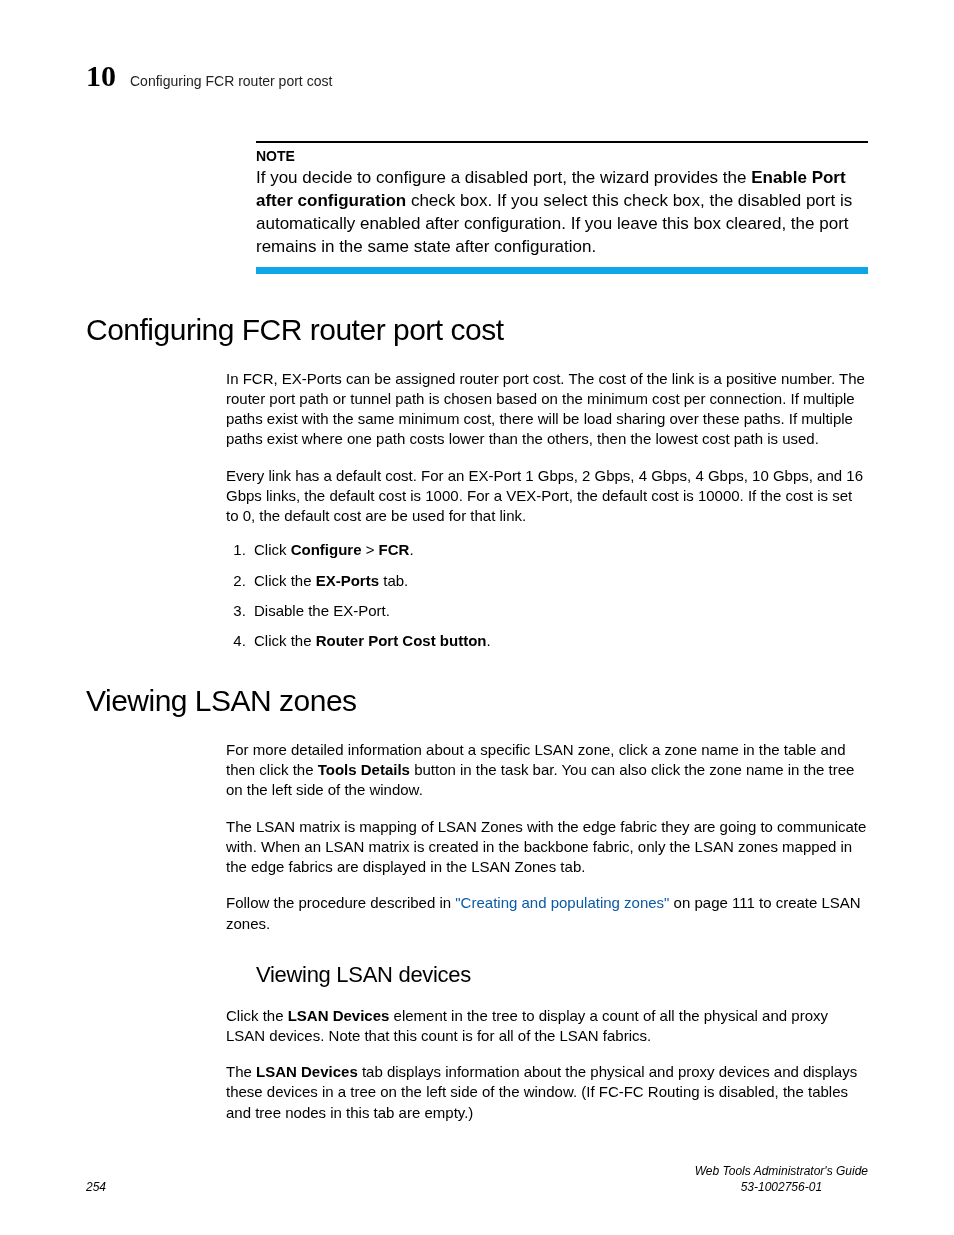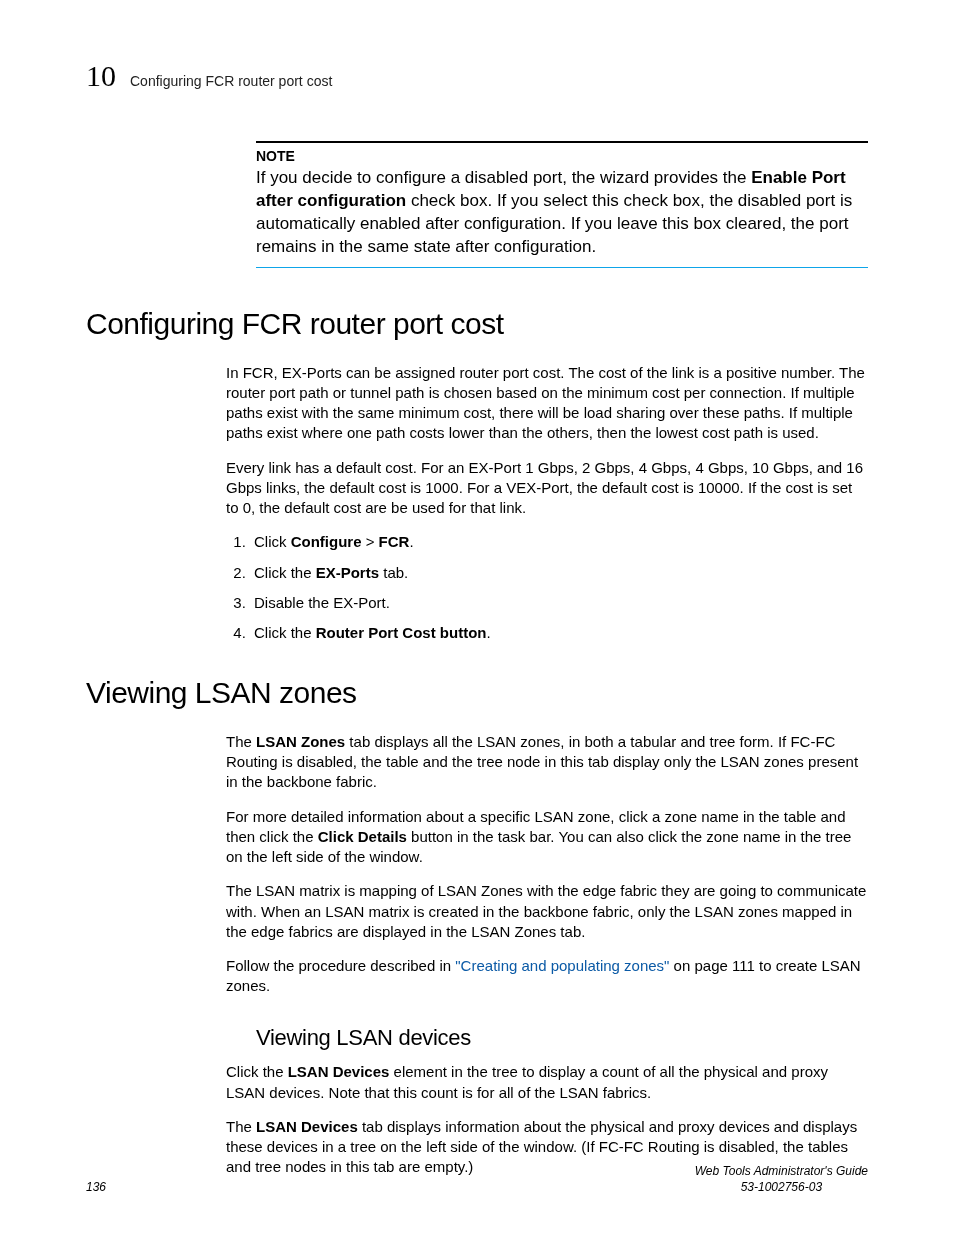--- a/index.html
+++ b/index.html
@@ -23,30 +23,30 @@
   }
   .running-head {
     display: flex;
     align-items: baseline;
     gap: 14px;
     margin-bottom: 44px;
   }
   .chapnum {
     font-family: Georgia, "Times New Roman", serif;
     font-size: 30px;
-    font-weight: normal;
+    font-weight: bold;
   }
   .chaptitle {
     font-size: 14px;
     color: #222;
   }
   .note-block {
     margin-left: 170px;
     border-top: 2px solid #000;
-    border-bottom: 1px solid #0ea5e9;
+    border-bottom: 7px solid #0ea5e9;
     padding: 4px 0 8px 0;
     margin-bottom: 36px;
   }
   .note-label {
     font-weight: bold;
     font-size: 14px;
     margin-bottom: 2px;
   }
   .note-body {
     font-size: 17px;
@@ -62,21 +62,21 @@
     font-family: Liberation Sans, sans-serif;
     font-weight: normal;
     font-size: 22px;
     margin: 26px 0 10px 170px;
     letter-spacing: -0.3px;
   }
   .body-indent {
     margin-left: 140px;
   }
   p.body {
-    margin: 8px 0 14px 0;
+    margin: 16px 0 14px 0;
   }
   ol.steps {
     margin: 10px 0 30px 0;
     padding-left: 24px;
   }
   ol.steps li {
     margin-bottom: 10px;
     padding-left: 4px;
   }
   .bold { font-weight: bold; }
@@ -131,43 +131,40 @@
       <li>
         <span>Click the </span><span class="bold">Router Port Cost button</span><span>.</span>
       </li>
     </ol>
   </div>
 
   <h1 class="section">Viewing LSAN zones</h1>
 
   <div class="body-indent">
     <p class="body">
-      <span>The </span><span class="bold">LSAN Zones</span><span> tab displays all the LSAN zones, in both a tabular and tree form. If FC-FC Routing is disabled, the table and the tree node in this tab display only the LSAN zones present in the backbone fabric.</span>
-    </p>
-    <p class="body">
-      <span>For more detailed information about a specific LSAN zone, click a zone name in the table and then click the </span><span class="bold">Click Details</span><span> button in the task bar. You can also click the zone name in the tree on the left side of the window.</span>
+      <span>For more detailed information about a specific LSAN zone, click a zone name in the table and then click the </span><span class="bold">Tools Details</span><span> button in the task bar. You can also click the zone name in the tree on the left side of the window.</span>
     </p>
     <p class="body">The LSAN matrix is mapping of LSAN Zones with the edge fabric they are going to communicate with. When an LSAN matrix is created in the backbone fabric, only the LSAN zones mapped in the edge fabrics are displayed in the LSAN Zones tab.</p>
     <p class="body">
       <span>Follow the procedure described in </span><a class="xref" href="#">"Creating and populating zones"</a><span> on page 111 to create LSAN zones.</span>
     </p>
   </div>
 
   <h2 class="subsection">Viewing LSAN devices</h2>
 
   <div class="body-indent">
     <p class="body">
       <span>Click the </span><span class="bold">LSAN Devices</span><span> element in the tree to display a count of all the physical and proxy LSAN devices. Note that this count is for all of the LSAN fabrics.</span>
     </p>
     <p class="body">
       <span>The </span><span class="bold">LSAN Devices</span><span> tab displays information about the physical and proxy devices and displays these devices in a tree on the left side of the window. (If FC-FC Routing is disabled, the tables and tree nodes in this tab are empty.)</span>
     </p>
   </div>
 
   <div class="footer">
-    <div>136</div>
+    <div>254</div>
     <div class="right">
       <div>Web Tools Administrator's Guide</div>
-      <div>53-1002756-03</div>
+      <div>53-1002756-01</div>
     </div>
   </div>
 
 </div>
 
 </body></html>

